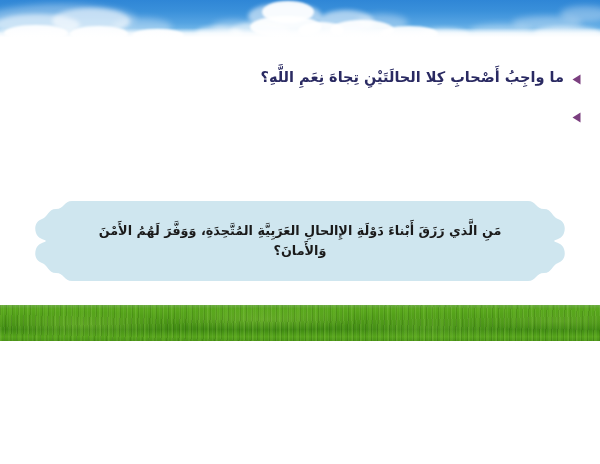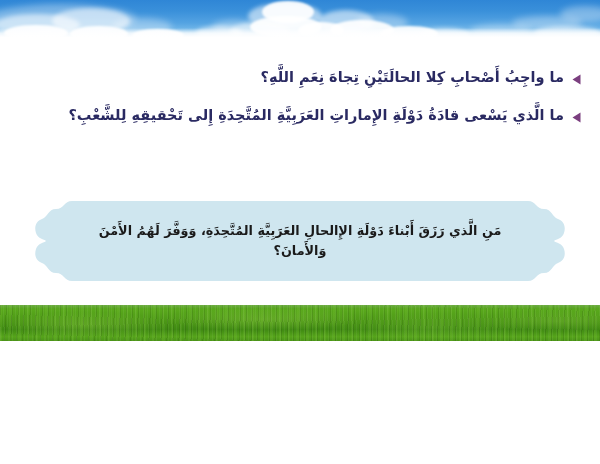--- a/index.html
+++ b/index.html
@@ -215,21 +215,20 @@
       </span>
       <span class="question-text">ما واجِبُ أَصْحابِ كِلا الحالَتَيْنِ تِجاهَ نِعَمِ اللَّهِ؟</span>
     </li>
 
     <li class="question-item">
       <span class="bullet-icon">
         <svg width="9" height="11" viewBox="0 0 9 11" aria-hidden="true">
           <polygon points="8.5,0.5 8.5,10.5 0.5,5.5" fill="#7b3f7f"></polygon>
         </svg>
       </span>
-      <span class="question-text">ما الَّذي يَسْعى قادَةُ دَوْلَةِ الإِماراتِ العَرَبِيَّةِ المُتَّحِدَةِ إِلى تَحْقيقِهِ لِلشَّعْبِ؟</span>
     </li>
 
   </ul>
 
   <div class="callout-wrap">
     <svg class="callout-svg" viewBox="0 0 540 88" preserveAspectRatio="none">
       <path fill="#cfe6ef" d="
         M 42,4
         L 498,4
         C 506,4 506,12 514,12

